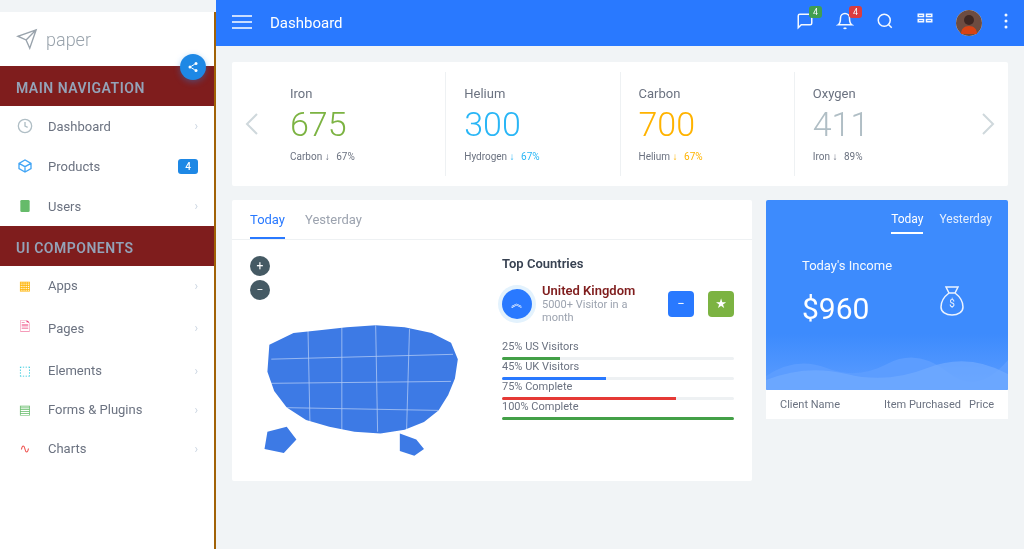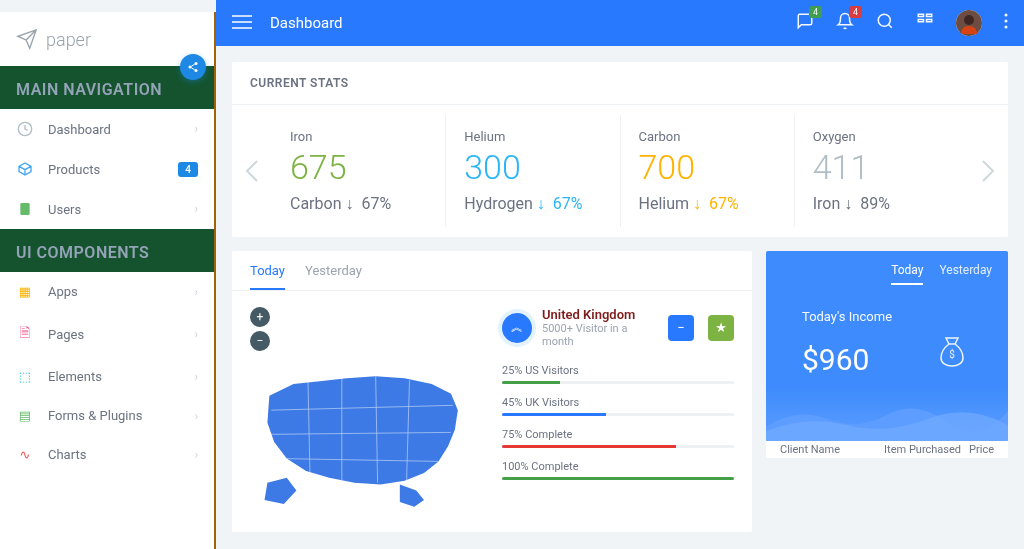--- a/index.html
+++ b/index.html
@@ -6,21 +6,21 @@
 body { background: #f1f4f6; overflow: hidden; width: 1024px; height: 549px; }
 .sidebar { position: fixed; left: 0; top: 12px; width: 216px; height: 100%; background: #fff; border-right: 2px solid #a16207; }
 .logo { padding: 16px; display: flex; align-items: center; gap: 8px; color: #99a3ac; font-size: 18px; font-weight: 300; }
 .logo svg { width: 22px; height: 22px; }
 .share-btn { position: absolute; right: 8px; top: 42px; width: 26px; height: 26px; border-radius: 50%; background: #1e88e5; display: flex; align-items: center; justify-content: center; box-shadow: 0 2px 6px rgba(30,136,229,.4); }
 .user-panel { padding: 14px 16px; display: flex; align-items: center; gap: 12px; }
 .avatar { width: 42px; height: 42px; border-radius: 50%; border: 2px solid #e3f2fd; background: #e3f2fd; display: flex; align-items: center; justify-content: center; }
 .user-info-name { font-size: 13px; color: #6b7280; }
 .user-info-status { font-size: 12px; color: #60a5fa; display: flex; align-items: center; gap: 4px; }
 .user-info-status::before { content: '◉'; color: #60a5fa; font-size: 10px; }
-.nav-header { padding: 14px 16px 10px; font-size: 16px; font-weight: 600; color: #94a3b8; letter-spacing: .5px; background: #14532d; }
+.nav-header { padding: 14px 16px 10px; font-size: 14px; font-weight: 600; color: #94a3b8; letter-spacing: .5px; background: #7f1d1d; }
 .nav-item { padding: 12px 16px; display: flex; align-items: center; gap: 14px; font-size: 13px; color: #6b7280; cursor: pointer; position: relative; }
 .nav-item .nav-icon { width: 18px; display: flex; justify-content: center; }
 .nav-item .chev { margin-left: auto; color: #cbd5e1; font-size: 12px; }
 .badge { margin-left: auto; font-size: 10px; padding: 2px 7px; border-radius: 3px; color: #fff; font-weight: 500; }
 .badge.blue { background: #1e88e5; }
 .badge.green { background: #43a047; }
 .main { margin-left: 216px; height: 100%; }
 .topbar { height: 46px; background: #2979ff; display: flex; align-items: center; padding: 0 16px; color: #fff; }
 .hamburger { margin-right: 18px; cursor: pointer; }
 .page-title { font-size: 15px; font-weight: 400; }
@@ -31,53 +31,53 @@
 .topbar-avatar { width: 26px; height: 26px; border-radius: 50%; background: #fff; }
 .content { padding: 16px; }
 .card { background: #fff; border-radius: 2px; margin-bottom: 14px; }
 .card-header { padding: 14px 18px; border-bottom: 1px solid #eef1f3; font-size: 12px; font-weight: 600; color: #6b7280; letter-spacing: .5px; }
 .stats-row { display: flex; padding: 10px 0; position: relative; align-items: center; }
 .stat-arrow { width: 40px; display: flex; align-items: center; justify-content: center; cursor: pointer; color: #b0bec5; }
 .stat { flex: 1; padding: 14px 18px; border-right: 1px solid #eef1f3; }
 .stat:last-of-type { border-right: none; }
 .stat-title { font-size: 13px; color: #6b7280; margin-bottom: 6px; }
 .stat-value { font-size: 34px; font-weight: 300; line-height: 1; margin-bottom: 10px; }
-.stat-sub { font-size: 16px; color: #6b7280; }
+.stat-sub { font-size: 10px; color: #6b7280; }
 .stat-sub .pct { margin-left: 4px; }
 .row2 { display: flex; gap: 14px; }
 .panel-left { flex: 1; background: #fff; }
 .panel-right { width: 242px; }
 .tabs { display: flex; gap: 20px; padding: 12px 18px 0; border-bottom: 1px solid #eef1f3; }
 .tab { padding-bottom: 10px; font-size: 13px; color: #9ca3af; cursor: pointer; border-bottom: 2px solid transparent; }
 .tab.active { color: #2979ff; border-bottom-color: #2979ff; }
 .panel-body { padding: 16px 18px; display: flex; gap: 20px; }
 .map-col { flex: 1; }
 .map-zoom { display: flex; flex-direction: column; gap: 4px; margin-bottom: 6px; }
 .zoom-btn { width: 20px; height: 20px; border-radius: 50%; background: #455a64; color: #fff; display: flex; align-items: center; justify-content: center; font-size: 12px; cursor: pointer; }
 .countries-col { flex: 1; }
 .tc-title { font-size: 13px; font-weight: 600; color: #374151; margin-bottom: 12px; }
 .tc-feature { display: flex; align-items: center; gap: 10px; margin-bottom: 16px; }
 .tc-up { width: 30px; height: 30px; border-radius: 50%; background: #2979ff; display: flex; align-items: center; justify-content: center; color: #fff; font-size: 12px; box-shadow: 0 0 0 4px #e3f2fd; }
 .tc-name { font-size: 13px; font-weight: 600; color: #7f1d1d; }
 .tc-desc { font-size: 11px; color: #9ca3af; }
 .tc-btn { width: 26px; height: 26px; border-radius: 4px; display: flex; align-items: center; justify-content: center; color: #fff; font-size: 13px; }
-.progress-item { margin-bottom: 12px; }
+.progress-item { }
 .progress-label { font-size: 11px; color: #6b7280; margin-bottom: 4px; }
 .progress-bar { height: 3px; background: #eef1f3; border-radius: 2px; overflow: hidden; }
 .progress-fill { height: 100%; }
 .income-card { background: #3d8bfd; color: #fff; border-radius: 2px; overflow: hidden; }
 .income-tabs { display: flex; justify-content: flex-end; gap: 16px; padding: 12px 16px; font-size: 12px; }
 .income-tab { padding-bottom: 6px; border-bottom: 2px solid transparent; cursor: pointer; opacity: .85; }
 .income-tab.active { border-bottom-color: #fff; opacity: 1; }
 .income-body { padding: 12px 36px 8px; }
 .income-title { font-size: 13px; margin-bottom: 6px; opacity: .95; }
 .income-amt { font-size: 30px; font-weight: 400; display: flex; align-items: baseline; justify-content: space-between; }
 .wave { height: 56px; background: linear-gradient(180deg, #3d8bfd 0%, #5c9dff 100%); position: relative; }
 .wave svg { position: absolute; bottom: 0; width: 100%; height: 44px; }
-.table-card { background: #fff; margin-top: 0; padding: 2px 14px; }
+.table-card { background: #fff; margin-top: 0; padding: 8px 14px; }
 .table-head { display: flex; font-size: 11px; color: #6b7280; gap: 8px; }
 .table-head div:first-child { flex: 1; }
 </style>
 </head>
 <body>
 
 <div class="sidebar">
   <div class="logo">
     <svg viewBox="0 0 24 24" fill="none" stroke="#99a3ac" stroke-width="1.5">
         <path d="M22 2L11 13M22 2l-7 20-4-9-9-4 20-7z"></path>
@@ -201,21 +201,20 @@
             <circle cx="2" cy="2" r="1.5"></circle>
             <circle cx="2" cy="8" r="1.5"></circle>
             <circle cx="2" cy="14" r="1.5"></circle>
           </svg>
       </div>
     </div>
   </div>
 
   <div class="content">
     <div class="card">
-      <div class="card-header">CURRENT STATS</div>
       <div class="stats-row">
         <div class="stat-arrow">
           <svg width="18" height="28" viewBox="0 0 18 28" fill="none" stroke="#cfd8dc" stroke-width="2">
               <path d="M14 4L4 14l10 10"></path>
             </svg>
         </div>
         <div id="stats-container" style="display:flex;flex:1">
             <div class="stat">
               <div class="stat-title">Iron</div>
               <div class="stat-value" style="color:#7cb342">675</div>
@@ -264,20 +263,21 @@
                   <line x1="95" y1="22" x2="95" y2="128"></line>
                   <line x1="130" y1="20" x2="132" y2="130"></line>
                   <line x1="165" y1="24" x2="162" y2="128"></line>
                 <line x1="22" y1="55" x2="210" y2="50"></line>
                   <line x1="20" y1="80" x2="208" y2="78"></line>
                   <line x1="28" y1="105" x2="195" y2="108"></line>
               </g>
             </svg>
           </div>
           <div class="countries-col">
+            <div class="tc-title">Top Countries</div>
             <div class="tc-feature">
               <div class="tc-up">︽</div>
               <div style="flex:1">
                 <div class="tc-name">United Kingdom</div>
                 <div class="tc-desc">5000+ Visitor in a month</div>
               </div>
               <div class="tc-btn" style="background:#2979ff">−</div>
               <div class="tc-btn" style="background:#7cb342;margin-left:4px">★</div>
             </div>
             <div id="progress-container">

